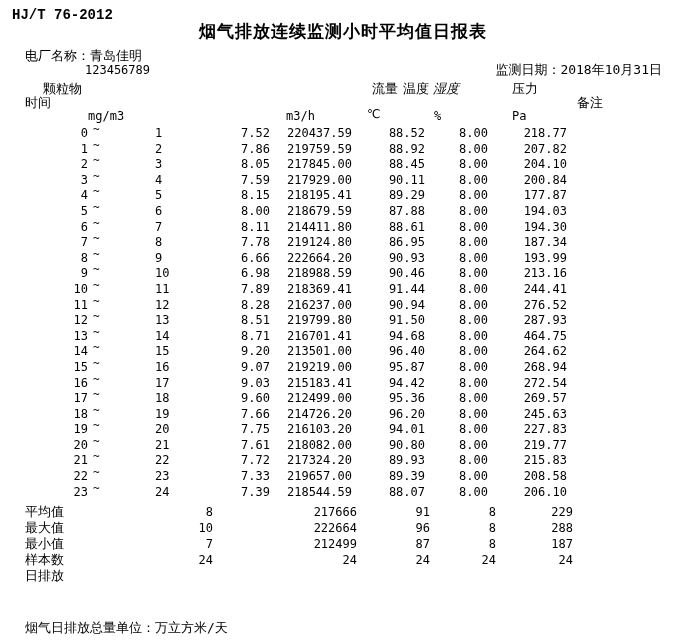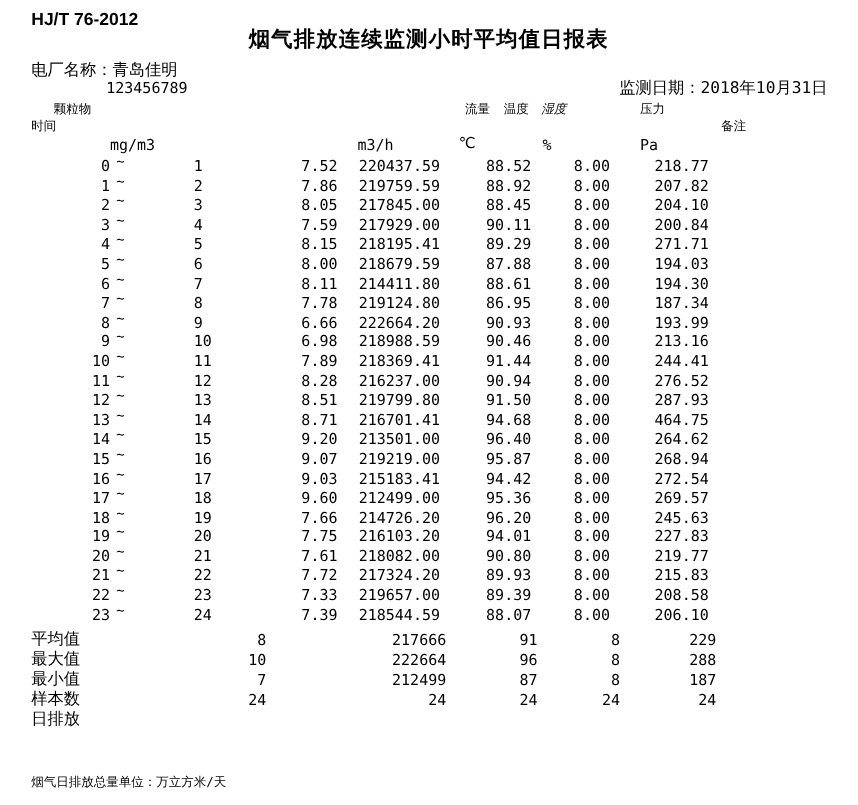--- a/index.html
+++ b/index.html
@@ -2,41 +2,41 @@
 <html><head>
 <meta charset="utf-8">
 <style>
   html,body{margin:0;padding:0;background:#ffffff;}
   .page{
     position:relative;width:686px;height:644px;background:#ffffff;color:#000;
     font-family:"DejaVu Sans Mono","DejaVu Sans","Liberation Sans",sans-serif;
     overflow:hidden;
   }
   .abs{position:absolute;white-space:nowrap;}
-  .standard{left:25px;top:7px;font-family:Liberation Sans, sans-serif;
+  .standard{left:12px;top:7px;font-family:Liberation Mono, monospace;
     font-weight:bold;font-size:14px;}
   .title{left:0;right:0;top:20px;text-align:center;font-weight:bold;font-size:17px;
     letter-spacing:1px;}
   .plant-line{left:25px;top:47px;font-size:13px;}
   .backtick{left:25px;top:58px;font-size:14px;}
   .plant-code{left:85px;top:63px;font-size:12px;}
   .date-line{right:24px;top:61px;font-size:13px;}
-  .colhead{font-size:10px;}
+  .colhead{font-size:13px;}
   .unit{font-size:12px;}
   table{border-collapse:collapse;table-layout:fixed;}
   td{padding:0;white-space:nowrap;overflow:visible;font-size:12px;}
   .data-table{position:absolute;left:0;top:126px;width:567px;}
   .data-table td{line-height:15.6px;height:15.6px;}
   .sum-table{position:absolute;left:0;top:504px;width:573px;padding-left:32px;}
   .sum-table td{line-height:16px;height:16px;}
   td.r{text-align:right;}
   td.l{text-align:left;}
   td.lbl{text-align:left;padding-left:25px;font-size:13px;}
   .tilde{position:relative;top:-4px;font-size:11px;padding-left:5px;display:inline-block;}
-  .footer-note{left:25px;top:619px;font-size:10px;}
+  .footer-note{left:25px;top:619px;font-size:13px;}
 </style>
 </head>
 <body>
 
 <div class="page">
 
   <div class="abs standard">HJ/T 76-2012</div>
   <div class="abs title">烟气排放连续监测小时平均值日报表</div>
 
   <div class="abs plant-line"><span>电厂名称：</span><span>青岛佳明</span></div>
@@ -112,21 +112,21 @@
           <td class="r">200.84</td>
         </tr>
         <tr>
           <td class="r">4</td>
           <td class="l"><span class="tilde">~</span></td>
           <td class="l">5</td>
           <td class="r">8.15</td>
           <td class="r">218195.41</td>
           <td class="r">89.29</td>
           <td class="r">8.00</td>
-          <td class="r">271.71</td>
+          <td class="r">177.87</td>
         </tr>
         <tr>
           <td class="r">5</td>
           <td class="l"><span class="tilde">~</span></td>
           <td class="l">6</td>
           <td class="r">8.00</td>
           <td class="r">218679.59</td>
           <td class="r">87.88</td>
           <td class="r">8.00</td>
           <td class="r">194.03</td>

